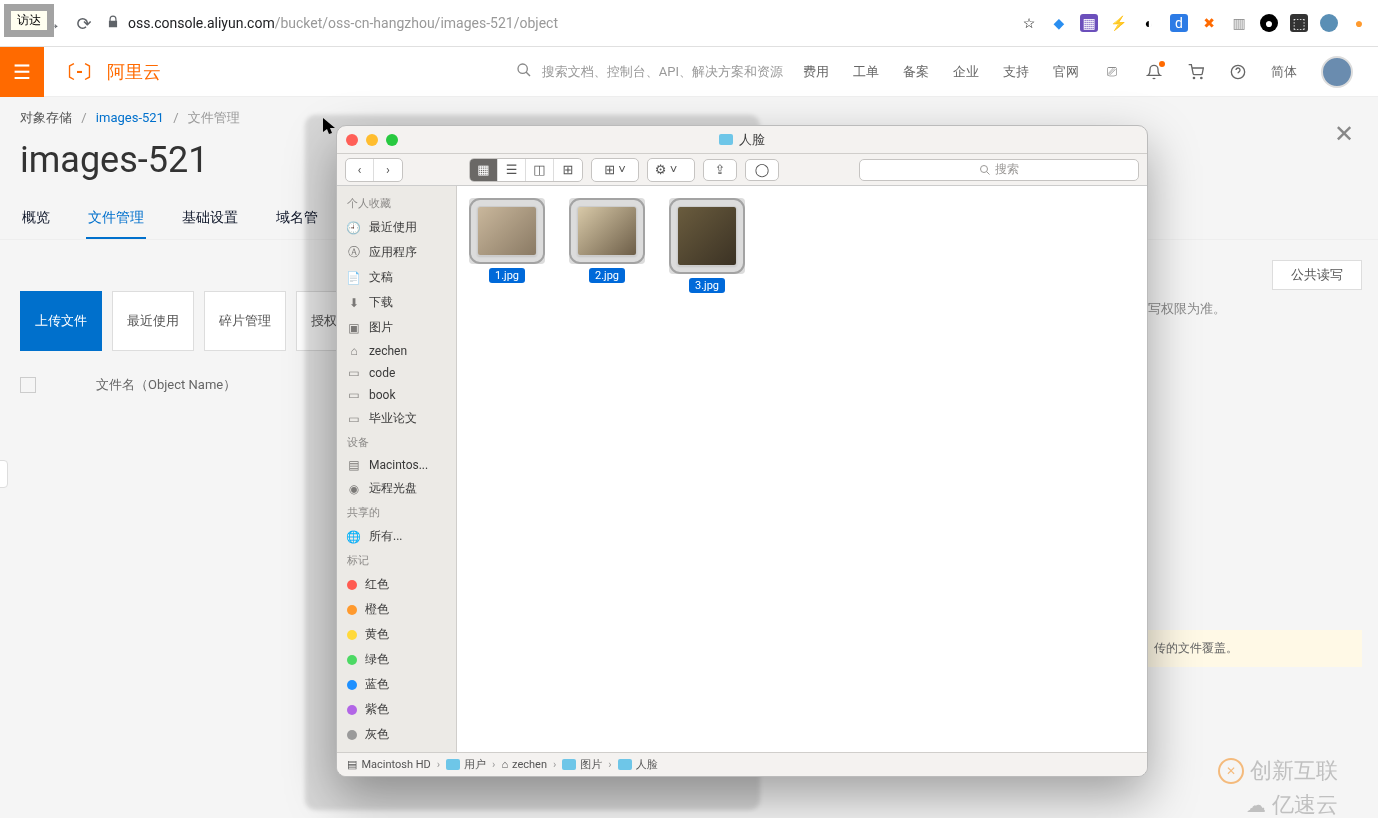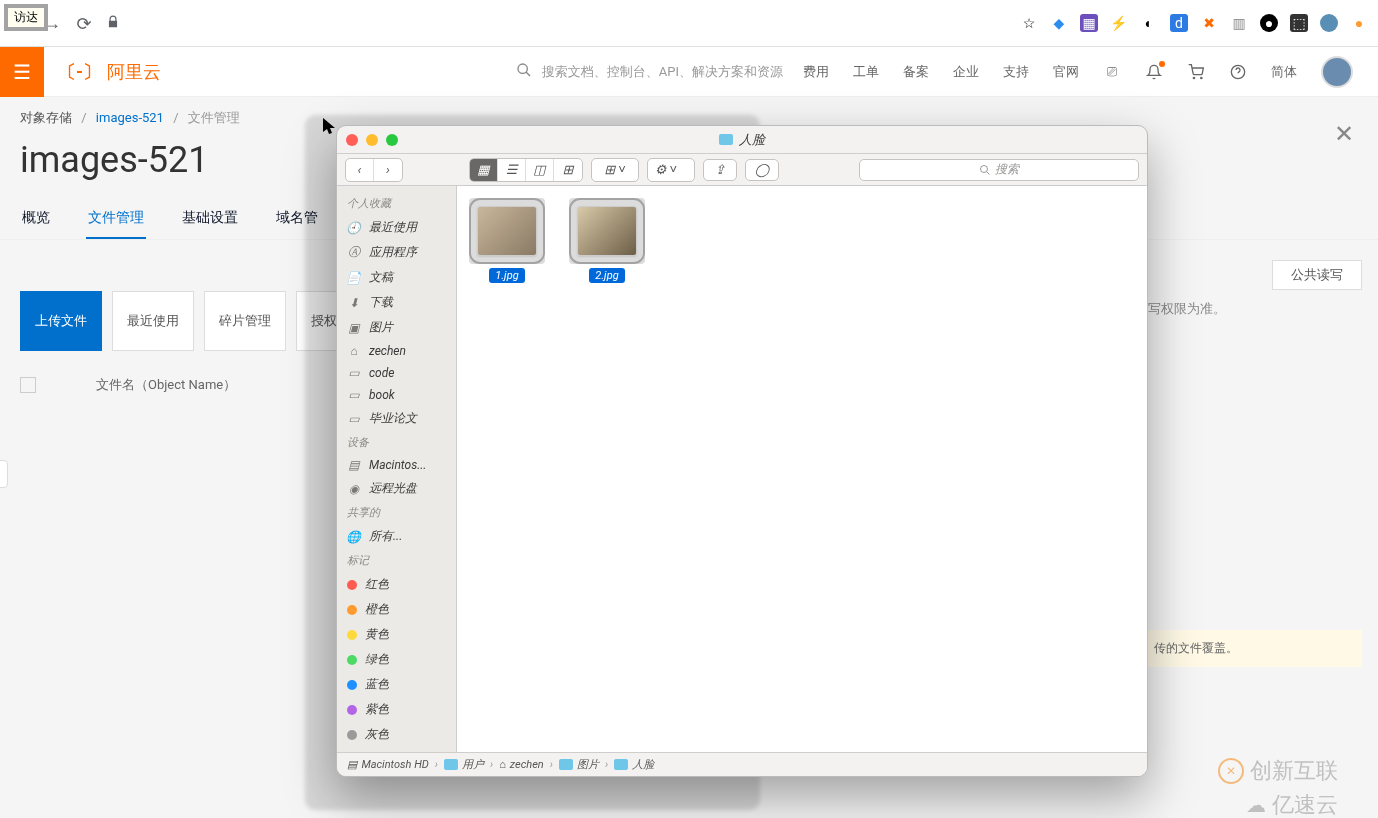--- a/index.html
+++ b/index.html
@@ -1,19 +1,19 @@
 <!DOCTYPE html>
 <html><head>
 <meta charset="utf-8">
 <style>
 * { margin: 0; padding: 0; box-sizing: border-box; font-family: -apple-system, BlinkMacSystemFont, "Segoe UI", Roboto, "Helvetica Neue", Arial, sans-serif; }
 body { width: 1378px; height: 818px; background: #f5f5f5; overflow: hidden; position: relative; }
 
 
-.tooltip-finder { position: absolute; top: 4px; left: 4px; background: #fffef0; border: 4px solid #a3a3a3; padding: 1px 6px; font-size: 12px; z-index: 5; }
+.tooltip-finder { position: absolute; top: 4px; left: 4px; background: #fffef0; border: 7px solid #a3a3a3; padding: 1px 6px; font-size: 12px; z-index: 5; }
 
 
 .browser-bar { height: 47px; background: #fff; border-bottom: 1px solid #e0e0e0; display: flex; align-items: center; padding: 0 10px; position: relative; z-index: 2; }
 .nav-arrow { width: 24px; height: 24px; display:flex; align-items:center; justify-content:center; color:#5f6368; margin: 0 2px; font-size: 18px; }
 .reload { margin-left: 6px; margin-right: 10px; }
 .lock-icon { width:14px; color:#555; margin-right: 8px; }
 .url-text { font-size: 14px; color: #999; }
 .url-text .dark { color: #202124; }
 .fav-icons { margin-left: auto; display:flex; gap:12px; align-items:center; }
 .fav-icon { width:18px; height:18px; border-radius:3px; display:flex; align-items:center; justify-content:center; font-size:14px; }
@@ -58,21 +58,21 @@
 .right-panel .btn-white { padding:5px 18px; border:1px solid #ddd; background:#fff; display:inline-block; }
 .right-panel .info-text { margin-top:10px; color:#888; }
 .right-panel .direct-upload { color:#0070cc; }
 .warning-strip { position:absolute; right:16px; top:630px; width:220px; background:#fff9e6; padding:10px 12px; font-size:12px; color:#666; z-index:1; }
 
 
 .close-x { position:absolute; right:24px; top:120px; font-size:24px; color:#888; z-index:1; }
 
 
 .finder-shadow-edge { position:absolute; left:305px; top:115px; width:455px; height:695px; background:rgba(0,0,0,0.12); filter:blur(2px); border-radius:10px; z-index:8; }
-.finder { position:absolute; left:336px; top:125px; width:812px; height:652px; background:#f4f2f0; border-radius:10px; box-shadow: 0 20px 50px rgba(0,0,0,0.35); z-index:10; display:flex; flex-direction:column; overflow:hidden; border:1px solid #bbb;font-style:italic; }
+.finder { position:absolute; left:336px; top:125px; width:812px; height:652px; background:#f4f2f0; border-radius:10px; box-shadow: 0 20px 50px rgba(0,0,0,0.35); z-index:10; display:flex; flex-direction:column; overflow:hidden; border:1px solid #bbb; }
 
 .finder-titlebar { height:28px; display:flex; align-items:center; justify-content:center; position:relative; border-bottom:1px solid #d0cecb; }
 .traffic-lights { position:absolute; left:9px; display:flex; gap:8px; }
 .tl { width:12px; height:12px; border-radius:50%; }
 .tl.red { background:#ff5f57; } .tl.yellow{background:#ffbd2e;} .tl.green{background:#28c940;}
 .finder-title { font-size:13px; color:#3a3a3a; display:flex; align-items:center; gap:6px; }
 .folder-mini { width:14px; height:11px; background:#6ec6e8; border-radius:2px; display:inline-block; }
 
 .finder-toolbar { height:32px; display:flex; align-items:center; gap:8px; padding:0 8px; border-bottom:1px solid #ccc; }
 .tb-group { display:flex; border:1px solid #c6c4c2; border-radius:5px; overflow:hidden; background:#fff; }
@@ -124,20 +124,23 @@
 <div class="tooltip-finder">访达</div>
 
 <div class="browser-bar">
   <div class="nav-arrow">←</div>
   <div class="nav-arrow">→</div>
   <div class="nav-arrow reload">⟳</div>
   <span class="lock-icon">
     <svg width="14" height="14" viewBox="0 0 24 24" fill="#5f6368">
         <path d="M6 10V7a6 6 0 1112 0v3h1v11H5V10h1zm2 0h8V7a4 4 0 10-8 0v3z"></path>
       </svg>
+  </span>
+  <span class="url-text">
+    <span class="dark">oss.console.aliyun.com</span><span>/bucket/oss-cn-hangzhou/images-521/object</span>
   </span>
   <div class="fav-icons">
     <span class="fav-icon">☆</span>
     <span class="fav-icon" style="color:#2a8ef0">◆</span>
     <span class="fav-icon" style="background:#6b4fbb;color:#fff">▦</span>
     <span class="fav-icon">⚡</span>
     <span class="fav-icon">◐</span>
     <span class="fav-icon" style="background:#2c7be5;color:#fff;border-radius:3px">d</span>
     <span class="fav-icon" style="color:#ff6a00">✖</span>
     <span class="fav-icon" style="color:#888">▥</span>
@@ -372,20 +375,26 @@
             <div class="file-thumb" style="background:linear-gradient(135deg,#c9b79c,#8a7a64)"></div>
           </div>
         <div class="file-label">1.jpg</div>
       </div>
       <div class="file-item selected">
         <div class="thumbwrap">
             <div class="file-thumb" style="background:linear-gradient(135deg,#d8c9a8,#6d5e48)"></div>
           </div>
         <div class="file-label">2.jpg</div>
       </div>
+      <div class="file-item selected">
+        <div class="thumbwrap">
+            <div class="file-thumb" style="height:60px;background:linear-gradient(135deg,#6a5c3e,#3b3224)"></div>
+          </div>
+        <div class="file-label">3.jpg</div>
+      </div>
     </div>
   </div>
 
   <div class="finder-pathbar">
     <span class="path-seg">▤ <span>Macintosh HD</span></span>
       <span class="path-sep">›</span>
     <span class="path-seg">
         <span class="folder-mini"></span> 
         <span>用户</span>
       </span>

